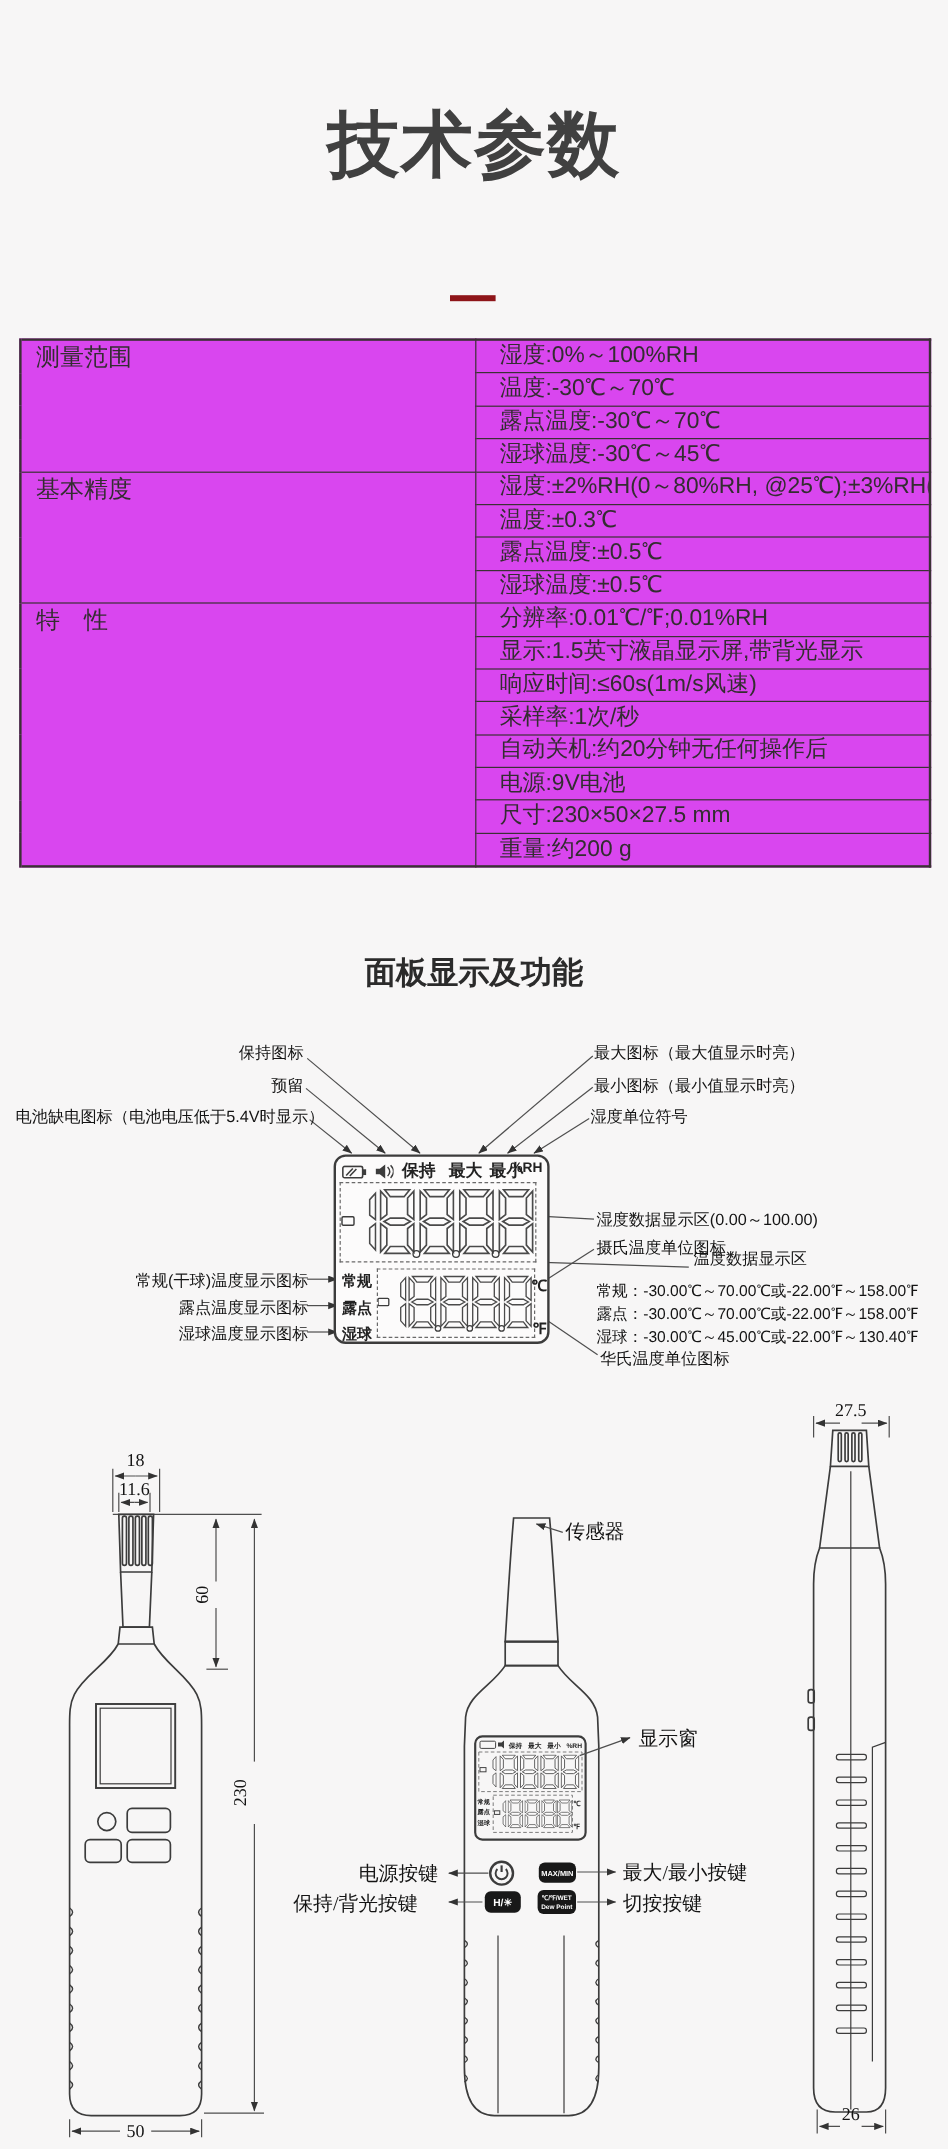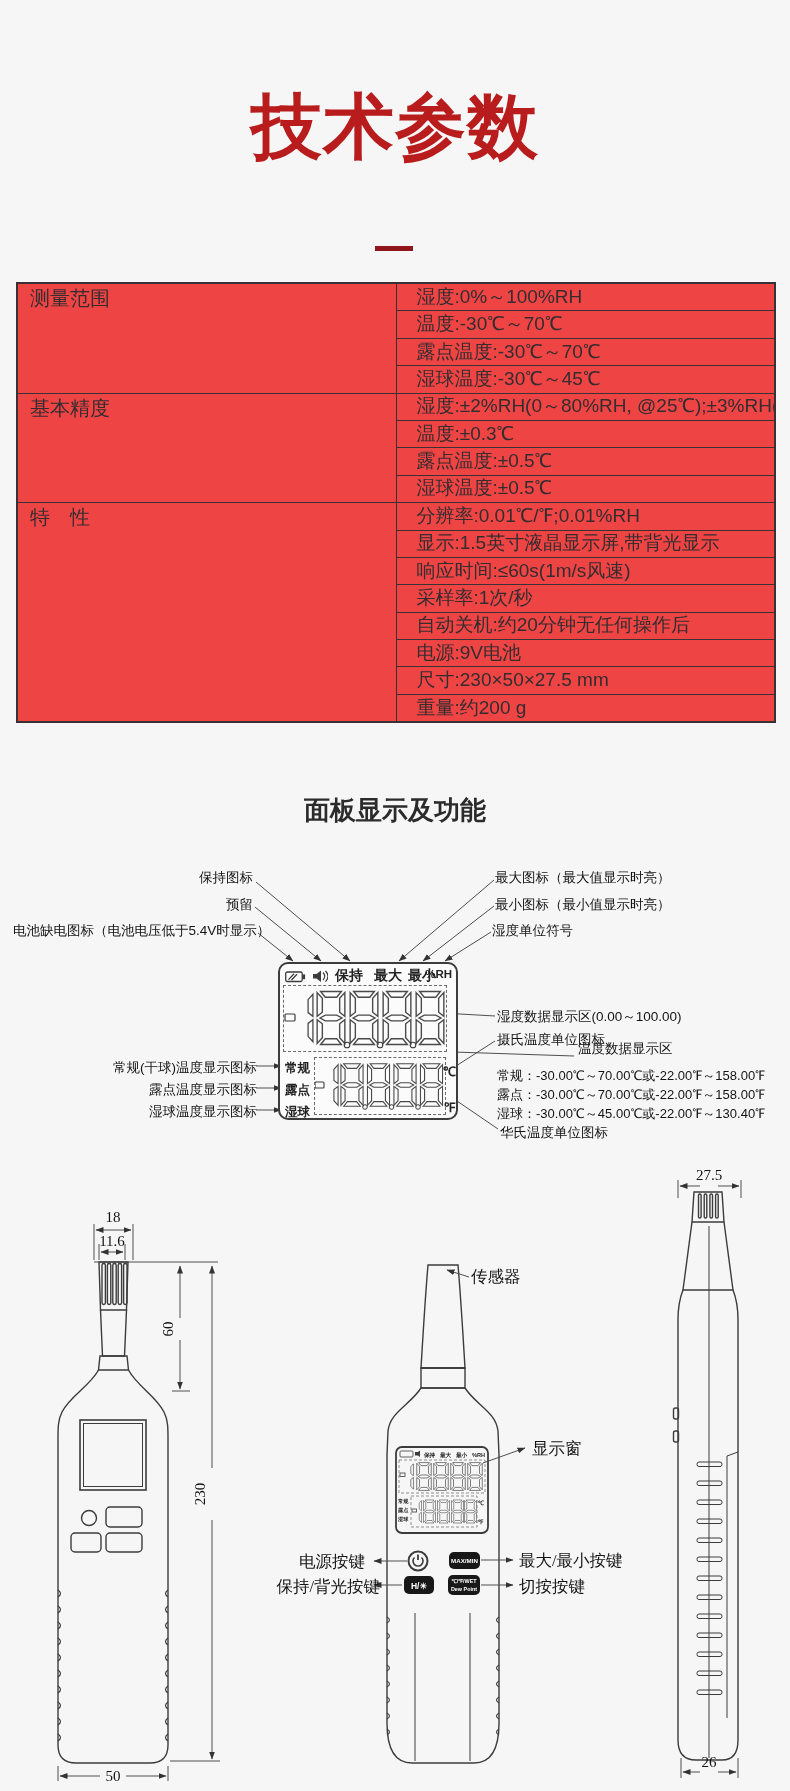--- a/index.html
+++ b/index.html
@@ -1,25 +1,25 @@
 <!DOCTYPE html>
 <html><head>
 <meta charset="utf-8">
 <style>
   html,body{margin:0;padding:0;background:#f7f6f6;}
   .canvas{position:relative;width:790px;height:1791px;margin:0 auto;background:#f7f6f6;overflow:hidden;
           font-family:"Liberation Sans",sans-serif;color:#2f292c;}
   .abs{position:absolute;}
   
-  .page-title{left:0;top:86px;width:790px;text-align:center;font-size:71px;font-weight:900;
-              letter-spacing:1px;color:#b91c1c;line-height:1.15;}
+  .page-title{left:0;top:86px;width:790px;text-align:center;font-size:60px;font-weight:900;
+              letter-spacing:1px;color:#404040;line-height:1.15;}
   .red-bar{left:375px;top:246px;width:38px;height:5px;background:#8e1519;}
   
   table.spec{position:absolute;left:16px;top:282px;width:760px;border-collapse:collapse;
-             background:#ef4444;font-size:19px;color:#332d30;table-layout:fixed;}
+             background:#d946ef;font-size:19px;color:#332d30;table-layout:fixed;}
   table.spec,table.spec td{border:1px solid #3a3134;}
   table.spec{border:2px solid #3a3134;}
   table.spec td{height:26.4px;padding:0 0 0 20px;line-height:1.1;white-space:nowrap;overflow:hidden;}
   table.spec td.glabel{vertical-align:top;padding:3px 0 0 12px;font-size:20px;border-left:2px solid #3a3134;}
   
   .section-heading{left:0;top:793px;width:790px;text-align:center;font-size:26px;font-weight:700;color:#2b2b2b;}
   
   .callout{font-family:Liberation Sans, sans-serif;font-size:13.5px;color:#141414;white-space:nowrap;z-index:3;}
   .callout.r{text-align:right;}
   .callout-lg{font-family:"Liberation Serif",serif;font-size:16.5px;color:#141414;white-space:nowrap;z-index:3;text-align:center;}
@@ -347,21 +347,21 @@
       <line x1="127" y1="306" x2="94" y2="306" marker-end="url(#arr)"></line>
       <line x1="122" y1="330" x2="94" y2="330" marker-end="url(#arr)"></line>
       <line x1="201" y1="305" x2="233" y2="305" marker-end="url(#arr)"></line>
       <line x1="201" y1="330" x2="233" y2="330" marker-end="url(#arr)"></line>
     </g>
   </svg>
 
   <div class="abs callout-lg" style="left:471px;top:1266px">传感器</div>
   <div class="abs callout-lg" style="left:532px;top:1438px">显示窗</div>
   <div class="abs callout-lg r" style="right:425px;top:1551px;text-align:right">电源按键</div>
-  <div class="abs callout-lg r" style="right:410px;top:1576px;text-align:right">保持/背光按键</div>
+  <div class="abs callout-lg r" style="right:442px;top:1576px;text-align:right">保持/背光按键</div>
   <div class="abs callout-lg" style="left:519px;top:1550px">最大/最小按键</div>
   <div class="abs callout-lg" style="left:519px;top:1576px">切按按键</div>
 
   <svg class="abs" style="left:660px;top:1160px" width="105" height="631">
     <g class="ln" fill="none">
       <line x1="18" y1="20" x2="18" y2="38"></line>
         <line x1="81" y1="20" x2="81" y2="38"></line>
       <line x1="40" y1="26" x2="20" y2="26" marker-end="url(#arr)"></line>
       <line x1="58" y1="26" x2="79" y2="26" marker-end="url(#arr)"></line>
       <line x1="21" y1="598" x2="21" y2="618"></line>

